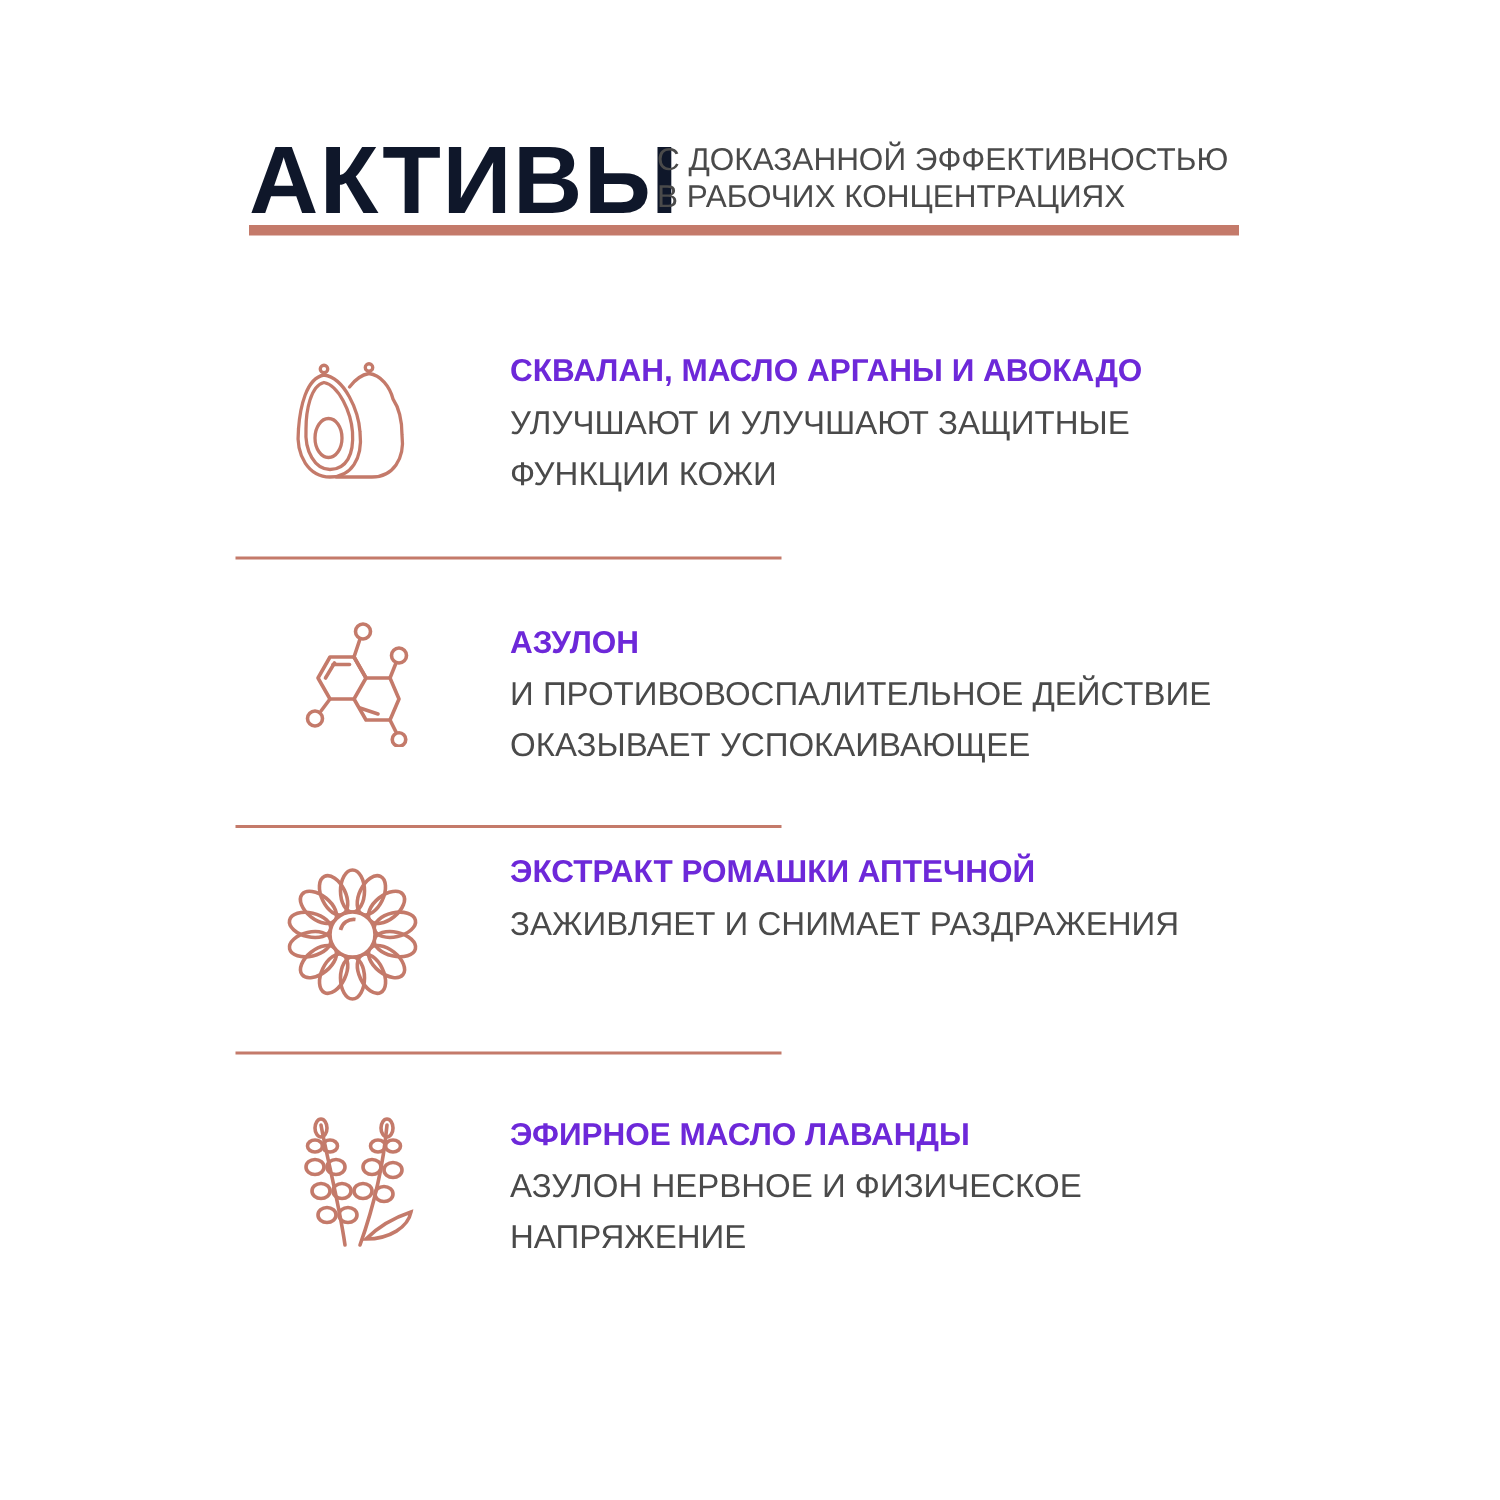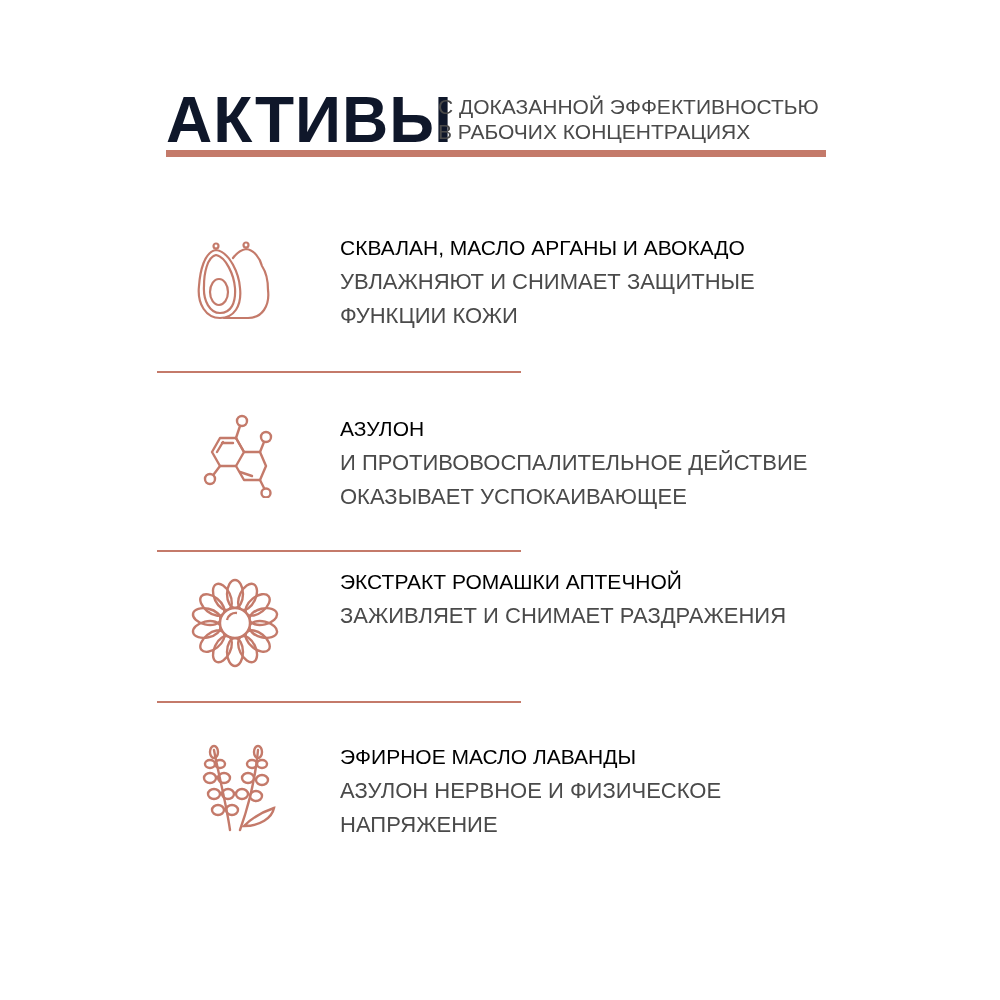--- a/index.html
+++ b/index.html
@@ -6,21 +6,21 @@
   body { width:1000px; height:1000px; background:#ffffff; position:relative; overflow:hidden;
          font-family:"Liberation Sans", "DejaVu Sans", sans-serif; color:#4a4a4a; }
   .header { position:absolute; left:166px; top:88px; width:660px; height:70px; }
   .big-title { position:absolute; left:0; top:-8px; font-size:64px; font-weight:bold; color:#0f172a;
                letter-spacing:1px; line-height:80px; }
   .subtitle { position:absolute; left:272px; top:6px; font-size:21px; line-height:25px; color:#4a4a4a; white-space:nowrap; }
   .header-bar { position:absolute; left:166px; top:150px; width:660px; height:7px; background:#c47a6a; }
   .icon { position:absolute; left:190px; width:90px; height:90px; }
   .icon svg { width:90px; height:90px; }
   .txt { position:absolute; left:340px; white-space:nowrap; }
-  .txt .h { font-size:21px; font-weight:normal; color:#000000; line-height:34px; }
+  .txt .h { font-size:21px; font-weight:bold; color:#6d28d9; line-height:34px; }
   .txt .d { font-size:22px; color:#4a4a4a; line-height:34px; }
   .sep { position:absolute; left:157px; width:364px; height:2px; background:#c47a6a; }
 </style>
 </head>
 <body>
 
 <div class="header">
   <div class="big-title">АКТИВЫ</div>
   <div class="subtitle">
     <div>С ДОКАЗАННОЙ ЭФФЕКТИВНОСТЬЮ</div>
@@ -34,21 +34,21 @@
     <circle cx="26" cy="10" r="2.5"></circle>
     <path d="M26 14 C14 16 10 36 9 50 C7 68 16 82 30 82 C44 82 52 70 50 52 C49 38 40 16 26 14 Z"></path>
     <path d="M26 19 C17 21 14 38 14 50 C13 65 20 77 30 77 C41 77 46 67 45 52 C44 39 36 21 26 19 Z"></path>
     <ellipse cx="29" cy="56" rx="9" ry="13"></ellipse>
     <circle cx="56" cy="9" r="2.5"></circle>
     <path d="M56 13 C50 14 46 18 43 22 M56 13 C64 14 70 22 72 30 C76 36 78 44 78 54 C80 70 72 82 58 82 L34 82"></path>
   </svg>
 </div>
 <div class="txt" style="top:231px;">
   <div class="h">СКВАЛАН, МАСЛО АРГАНЫ И АВОКАДО</div>
-  <div class="d">УВЛАЖНЯЮТ И СНИМАЕТ ЗАЩИТНЫЕ</div>
+  <div class="d">УЛУЧШАЮТ И УЛУЧШАЮТ ЗАЩИТНЫЕ</div>
   <div class="d">ФУНКЦИИ КОЖИ</div>
 </div>
 <div class="sep" style="top:371px;"></div>
 
 <div class="icon" style="top:408px;">
   <svg viewBox="0 0 90 90" fill="none" stroke="#c47a6a" stroke-width="2.4" stroke-linecap="round" stroke-linejoin="round">
     <polygon points="30,30 46,30 54,44 46,58 30,58 22,44"></polygon>
     <polyline points="46,30 54,44 70,44 76,58 70,72 54,72 46,58"></polyline>
     <line x1="32" y1="35" x2="43" y2="35"></line>
     <line x1="27" y1="44" x2="33" y2="34"></line>

